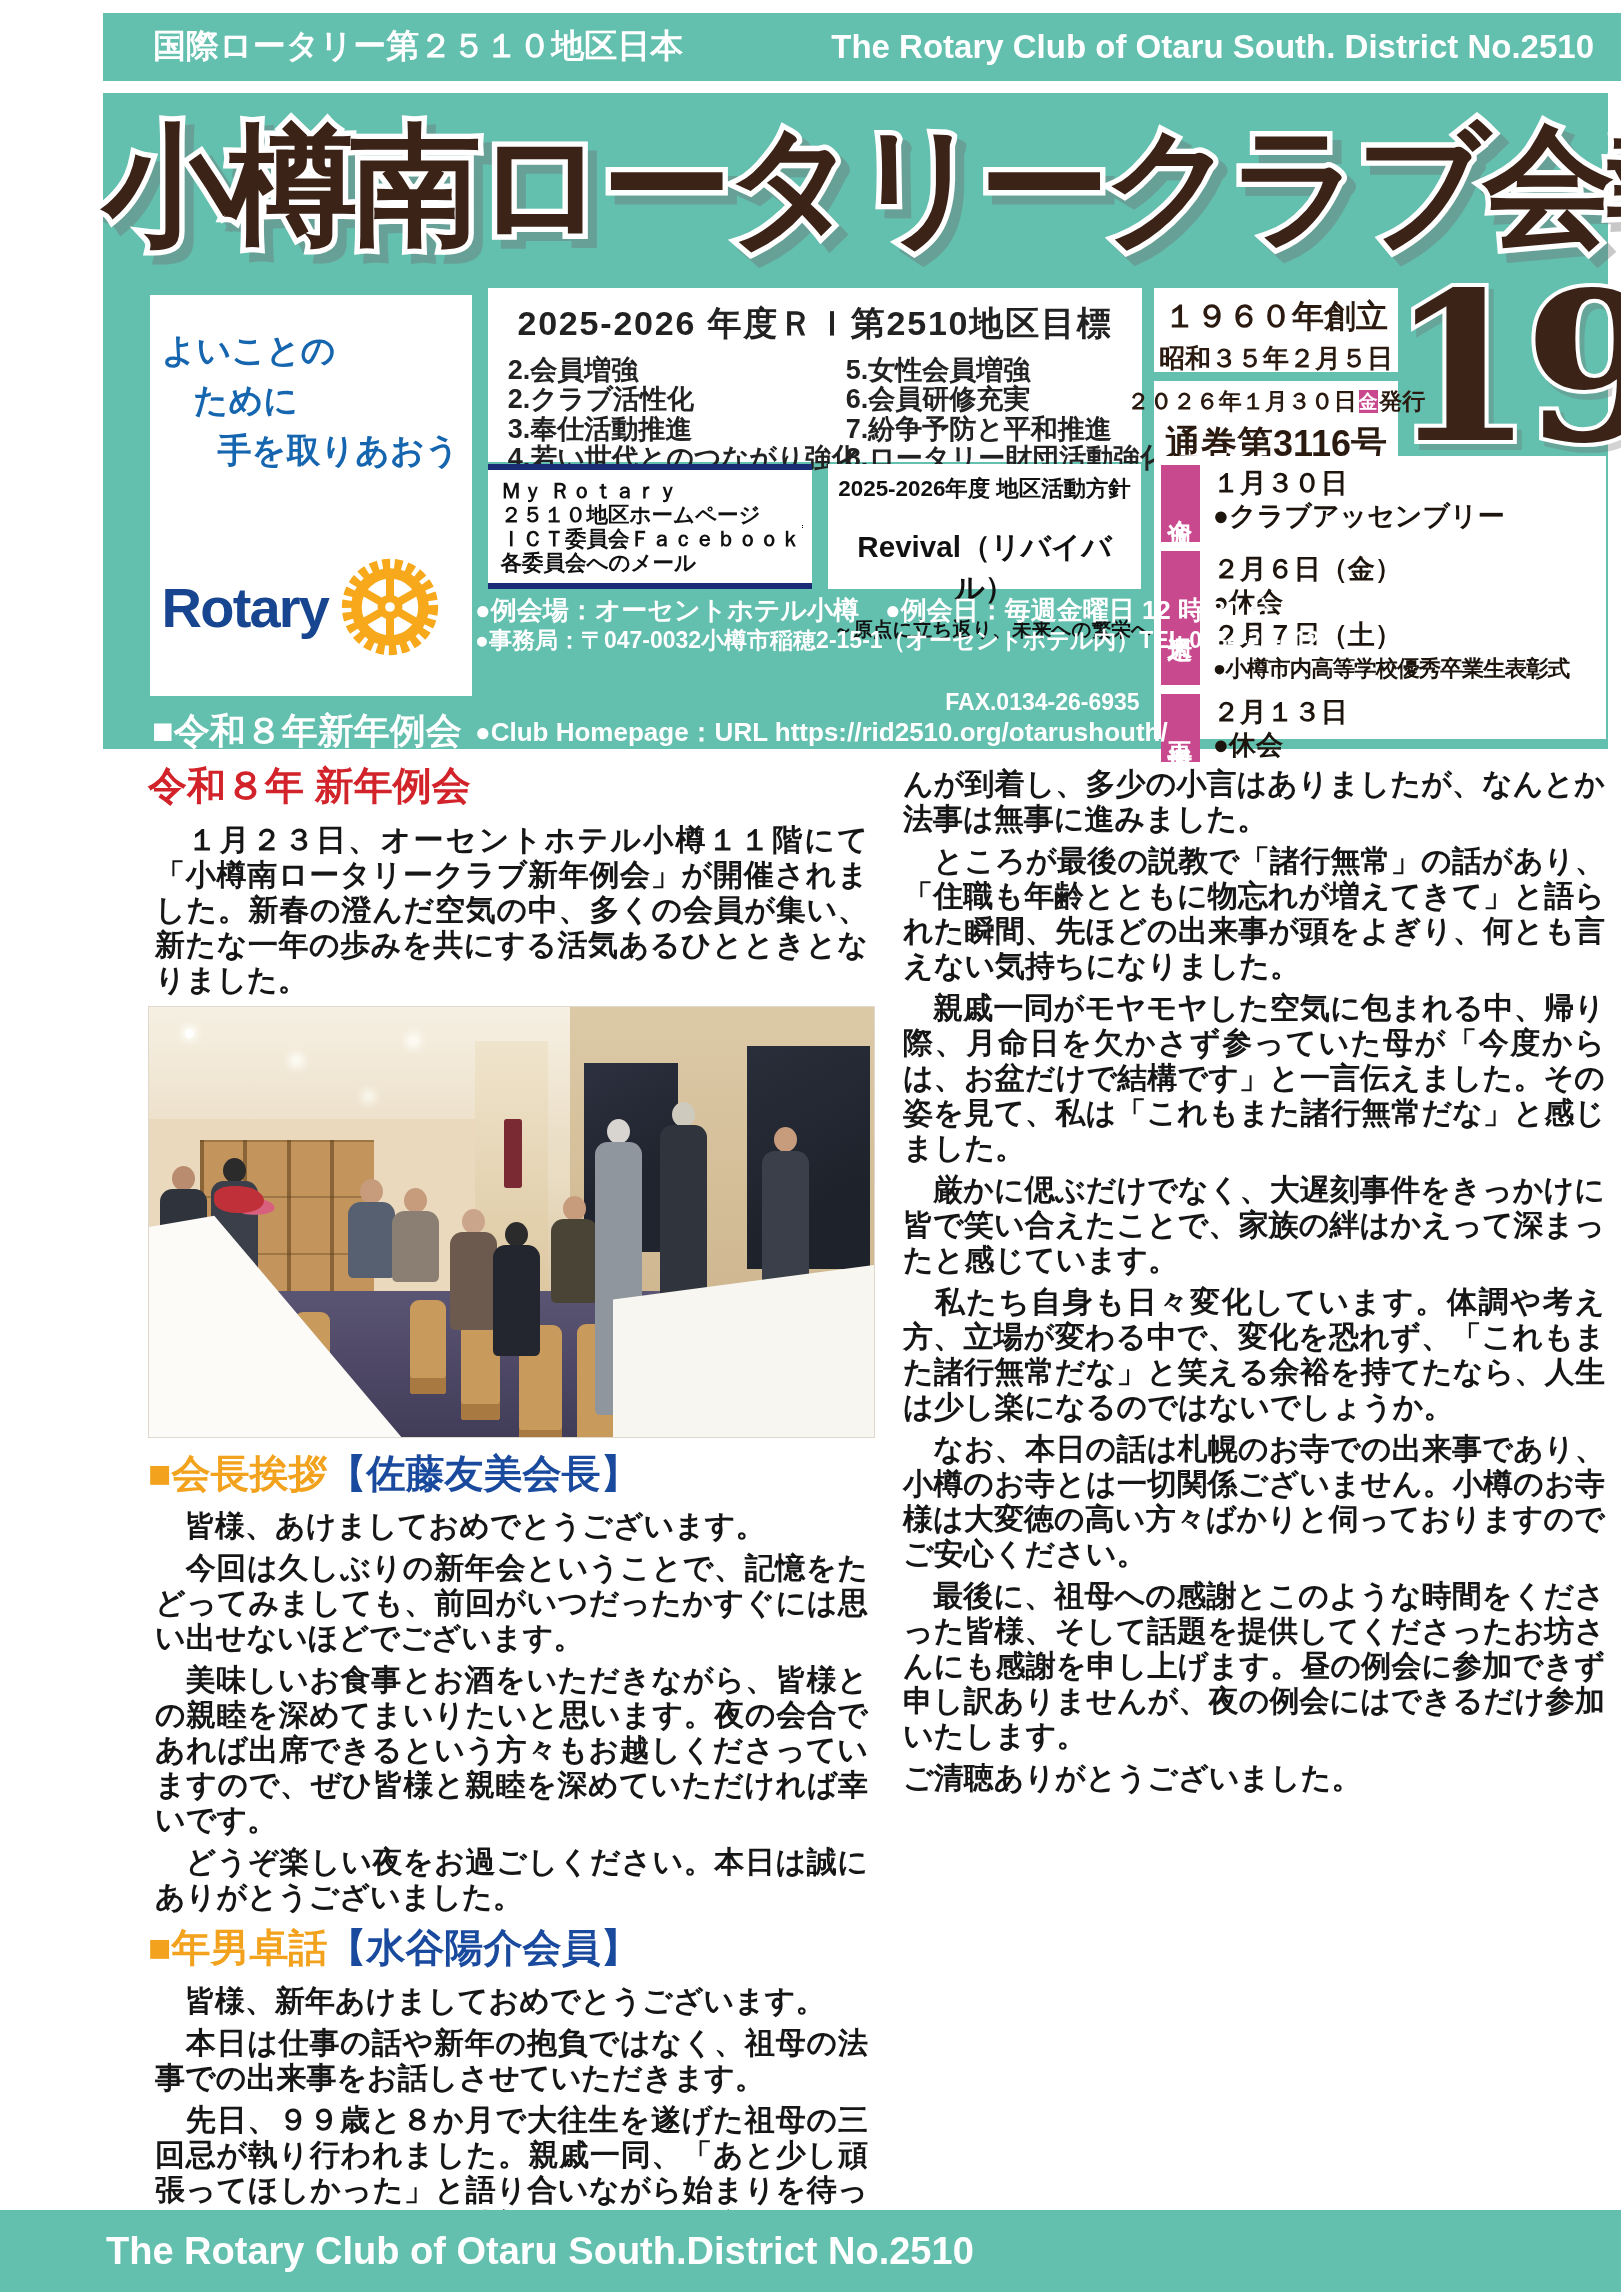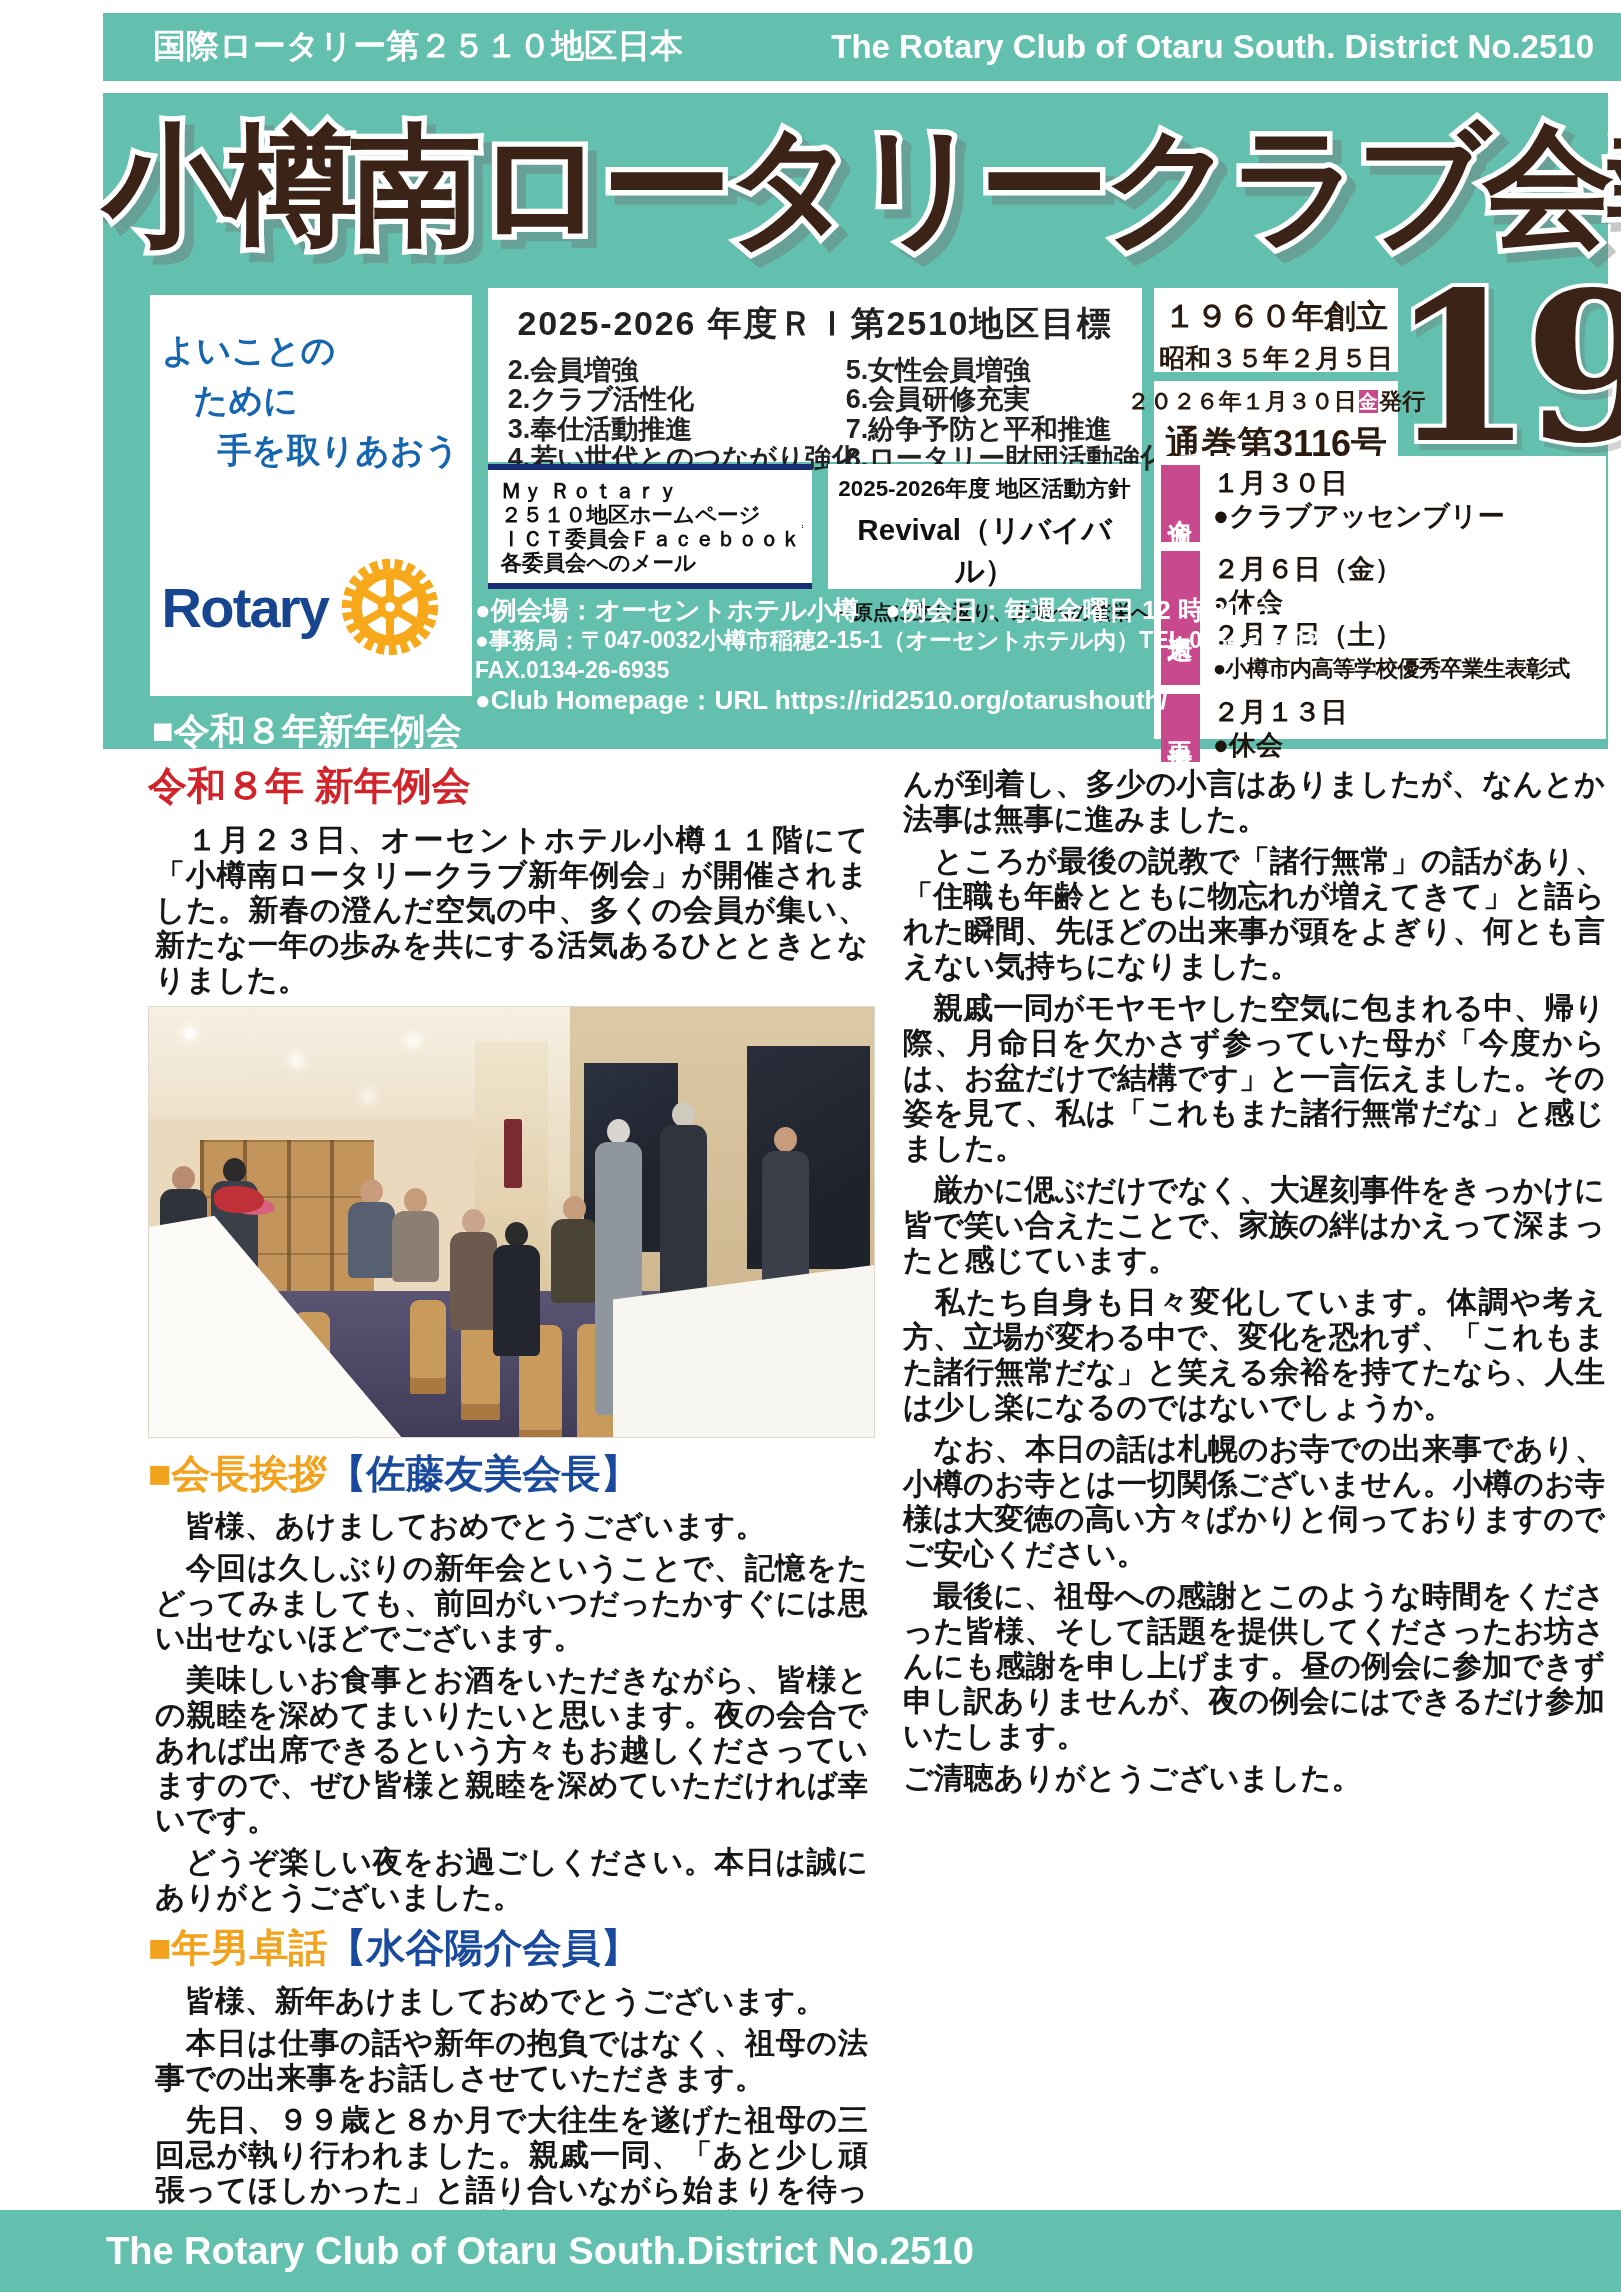--- a/index.html
+++ b/index.html
@@ -49,21 +49,21 @@
   
   .myrotary-panel{left:385px;top:371px;width:324px;height:125px;border-top:6.3px solid var(--navy);
                   border-bottom:6.3px solid var(--navy);padding:8px 7.2px 7.2px 12.5px;box-sizing:border-box;
                   display:flex;justify-content:space-between;align-items:center;}
   .myrotary-lines div{font-size:21.5px;font-weight:800;color:#111;line-height:24px;white-space:nowrap;}
 
   
   .revival-panel{left:725px;top:371px;width:313px;height:125px;text-align:center;
                  padding:9px 5.4px;box-sizing:border-box;color:#111;}
   .pol1{font-size:22.4px;font-weight:800;white-space:nowrap;}
-  .pol2{font-size:29.6px;font-weight:800;margin-top:6px;}
+  .pol2{font-size:29.6px;font-weight:800;margin-top:23px;}
   .pol3{font-size:19.7px;font-weight:800;margin-top:7.2px;white-space:nowrap;}
 
   
   .founding-box{left:1051px;top:195px;width:244px;height:84px;text-align:center;color:#2a1a10;
                 padding-top:7.2px;box-sizing:border-box;}
   .found1{font-size:32px;font-weight:900;white-space:nowrap;}
   .found2{font-size:26px;font-weight:900;margin-top:1.8px;white-space:nowrap;}
   .issue-box{left:1051px;top:288px;width:244px;height:86px;text-align:center;color:#2a1a10;
              padding-top:5.4px;box-sizing:border-box;}
   .issue-line1{display:flex;align-items:center;justify-content:center;font-size:23px;font-weight:800;white-space:nowrap;}
@@ -83,21 +83,21 @@
   .r1{flex:0 0 77px}.r2{flex:0 0 133px}.r3{flex:1}
   .sched-label{width:39px;background:var(--pink);color:#fff;writing-mode:vertical-rl;text-orientation:upright;
                display:flex;align-items:center;justify-content:center;font-size:25px;font-weight:800;letter-spacing:3.6px;}
   .sched-items{padding-top:1.8px;font-size:27px;font-weight:800;color:#1c140d;line-height:33px;}
   .sched-items .tight{font-size:22.4px;letter-spacing:-0.9px;}
 
   
   .info-lines{position:absolute;left:372px;top:502px;width:670px;color:#fff;font-weight:700;}
   .il{font-size:26px;line-height:30px;white-space:nowrap;}
   .il-office{font-size:23px;}
-  .il-fax{padding-right:5.4px;font-size:23px;}
+  .il-fax{text-align:right;padding-right:5.4px;font-size:23px;margin-top:32px;}
   .banner-label{position:absolute;left:49px;top:614px;color:#fff;font-size:36px;font-weight:800;}
 
   
   .col-left{position:absolute;left:148px;top:759px;width:727px;}
   .col-right{position:absolute;left:896px;top:759px;width:716px;}
   .col-left p,.col-right p{margin:7px;font-size:30px;line-height:35px;color:var(--ink);
                            text-align:justify;font-weight:600;}
   .red-title{color:var(--red);font-size:39px;font-weight:900;margin:0 0 9px;}
   .sec-head{font-size:39px;font-weight:900;margin:7.2px 0 7.2px;white-space:nowrap;}
   .sec-head .orange{color:var(--orange);}

